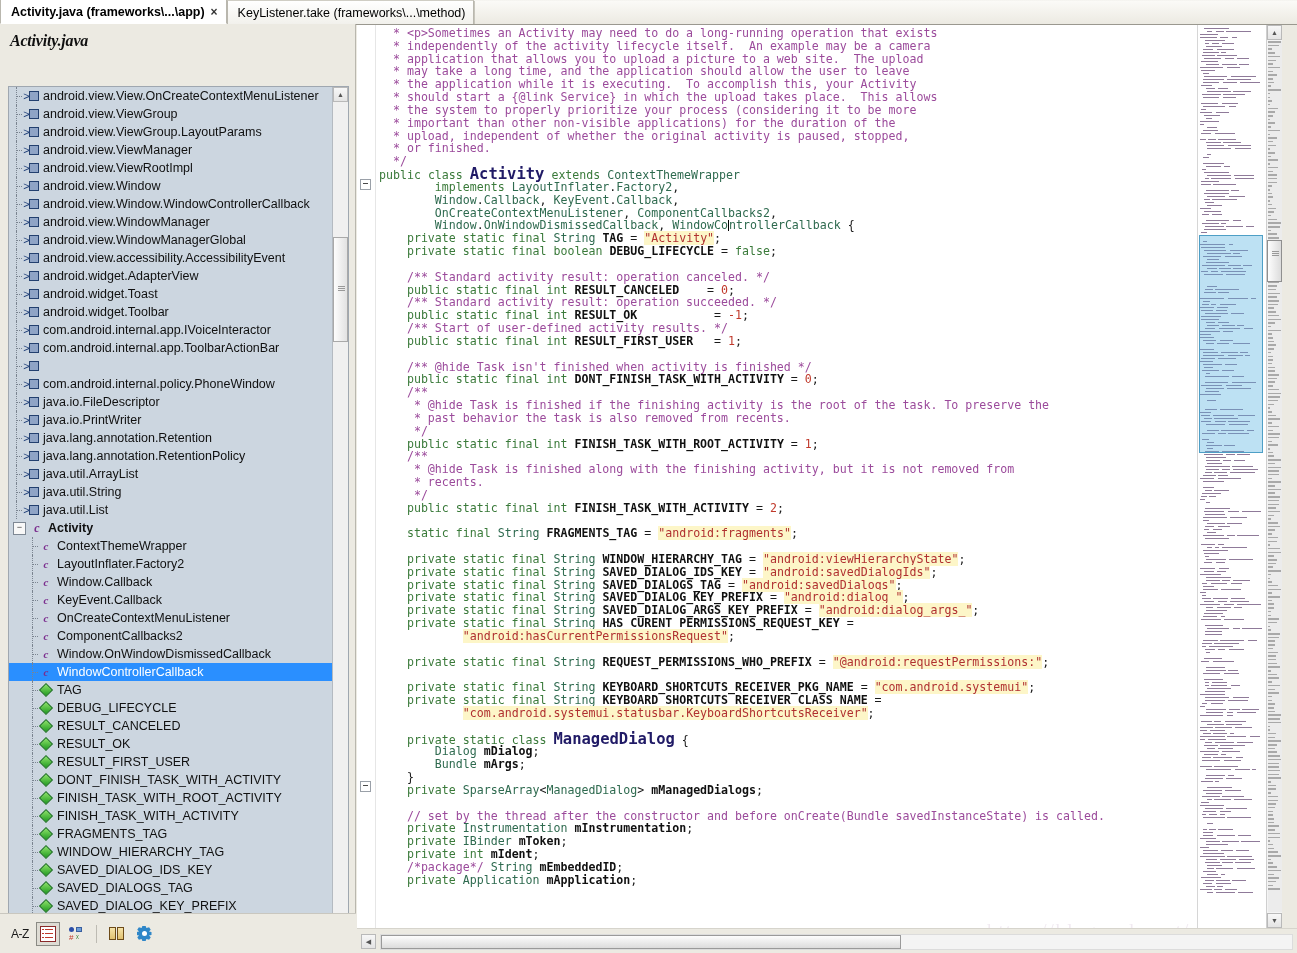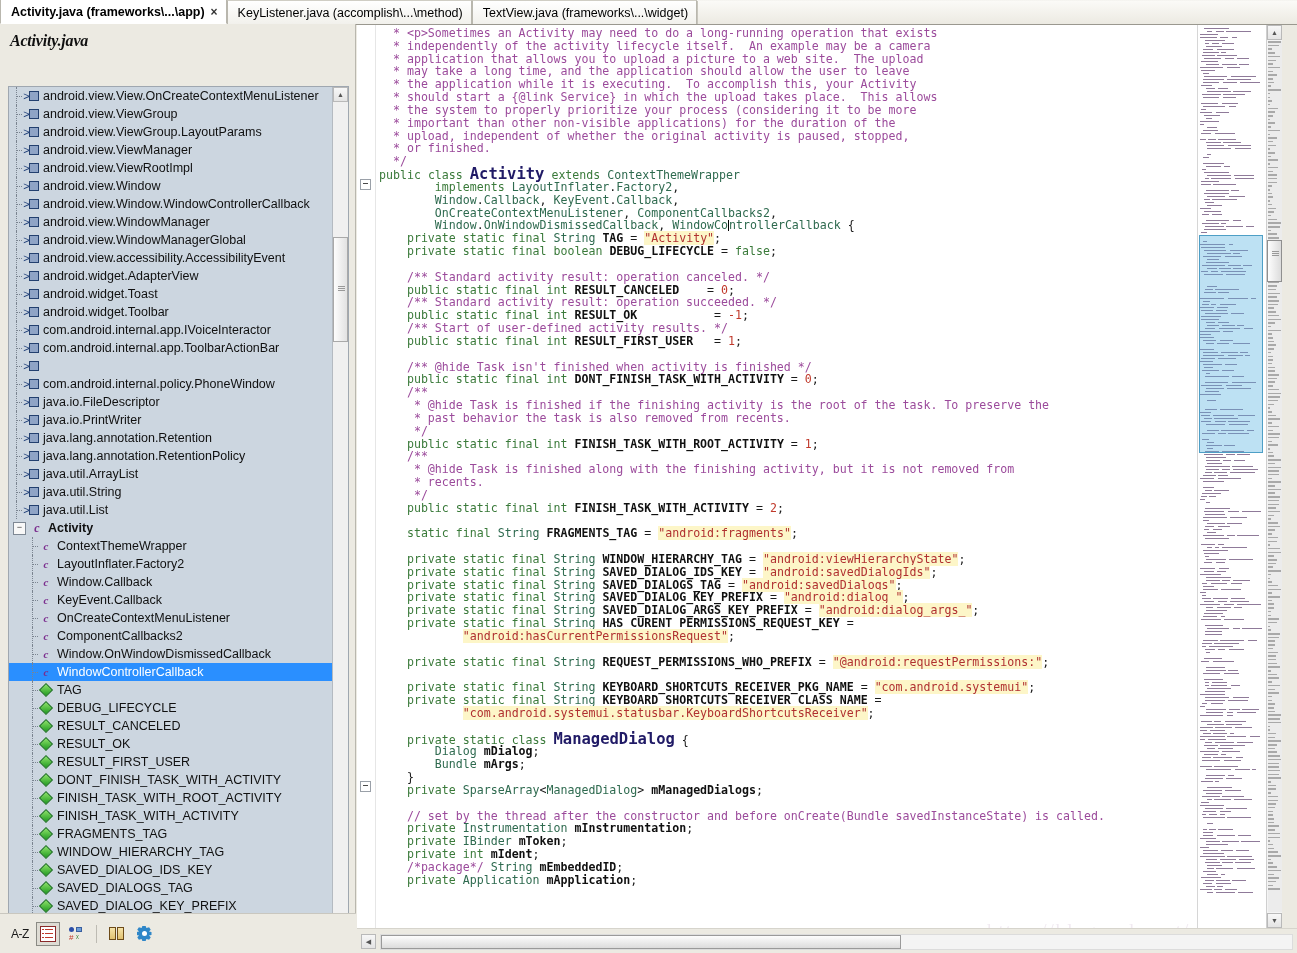--- a/index.html
+++ b/index.html
@@ -183,24 +183,21 @@
 <body>
 
 <div id="app">
 
   <div class="tabbar">
     <div class="tab active">
       <span>Activity.java (frameworks\...\app)</span>
       <span class="closex">×</span>
     </div>
     <div class="tab">
-      <span>KeyListener.java (accomplish\...\method)</span>
-    </div>
-    <div class="tab">
-      <span>TextView.java (frameworks\...\widget)</span>
+      <span>KeyListener.take (frameworks\...\method)</span>
     </div>
     <div class="tabfill"></div>
   </div>
 
   <div class="leftpanel">
     <div class="panel-title">Activity.java</div>
 
     <div class="tree-wrap">
       <div class="tree-scroll" id="tree-scroll">
           <div class="tnode">

